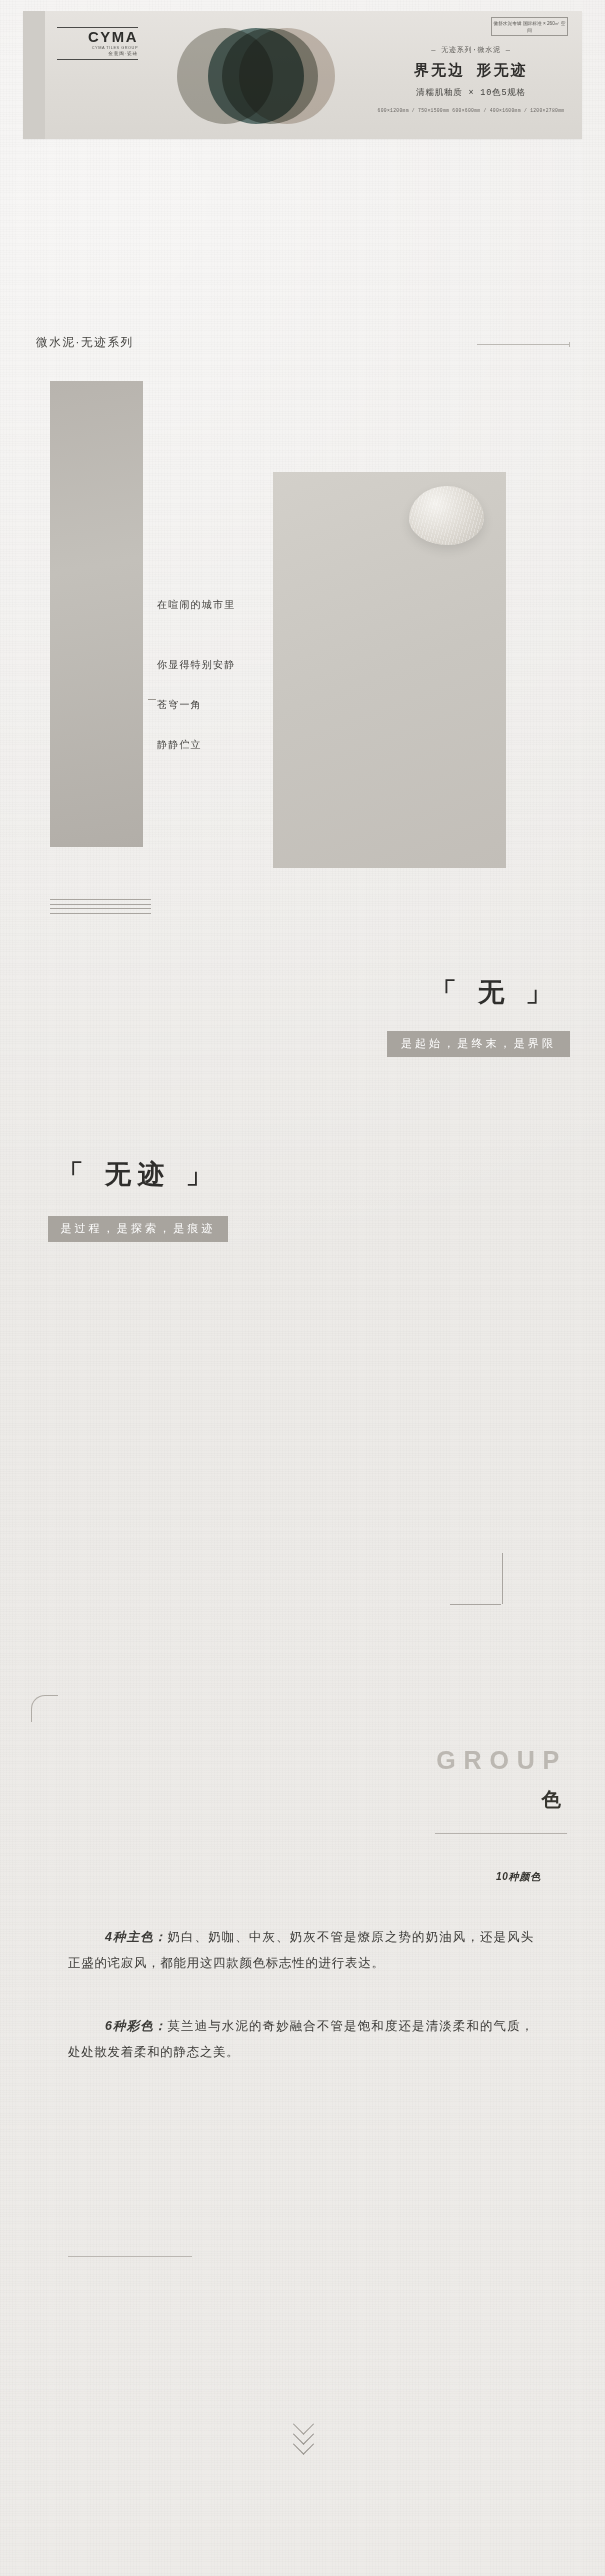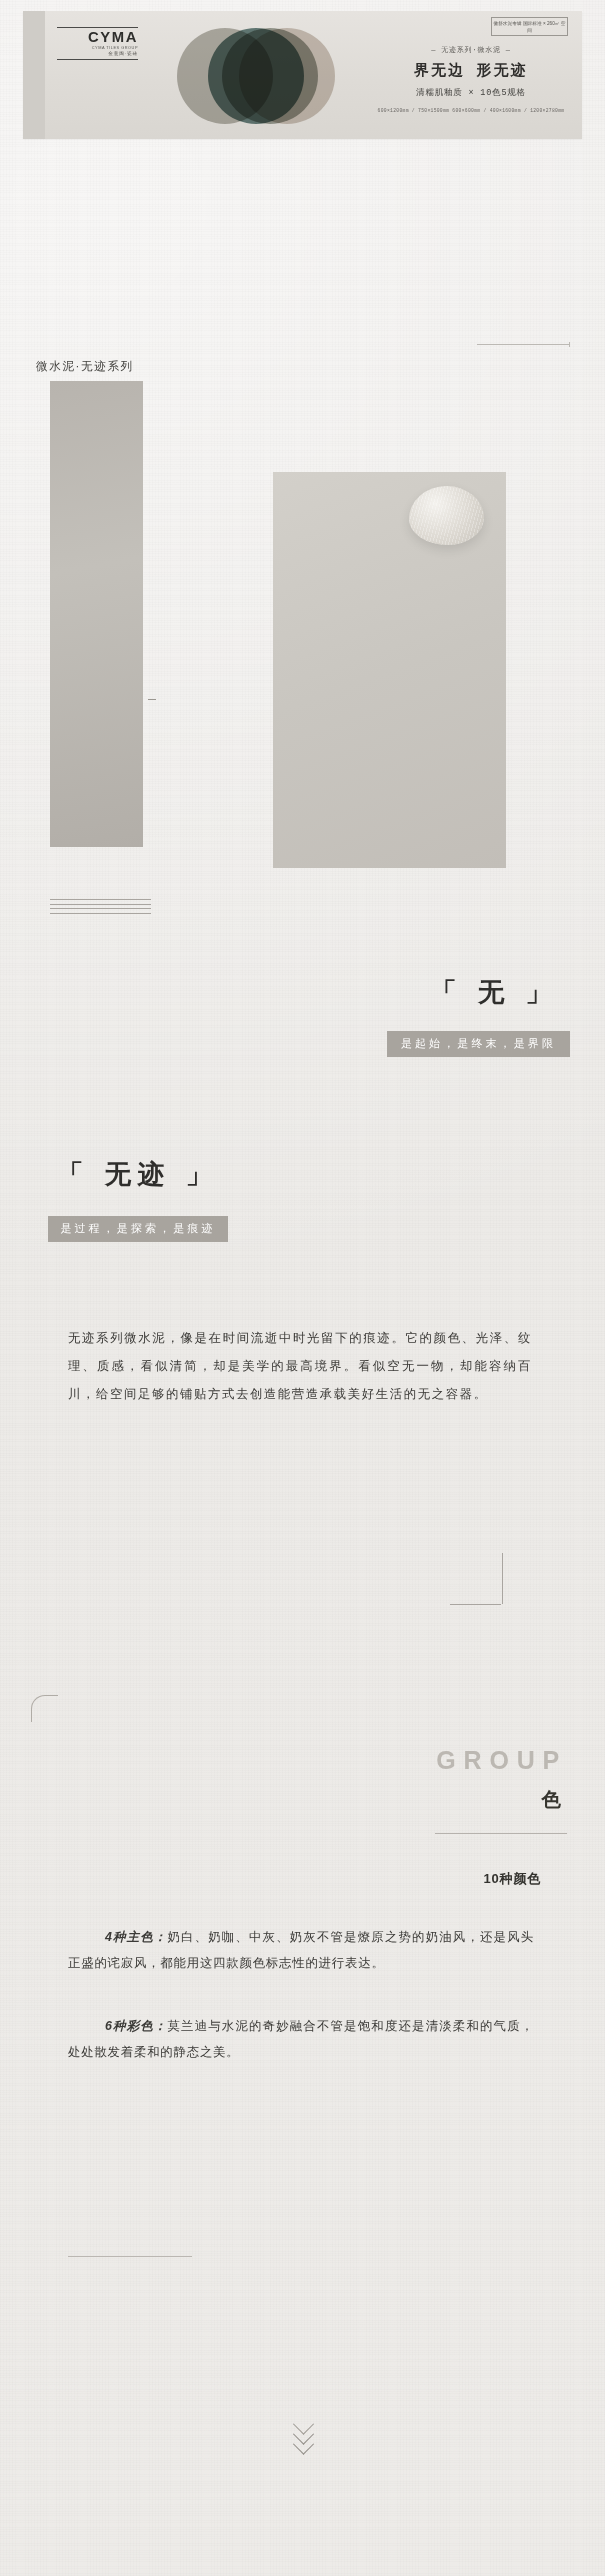--- a/index.html
+++ b/index.html
@@ -146,21 +146,20 @@
   }
 
   
   .section-title {
     position: absolute;
     left: 36px;
     top: 335px;
     font-size: 11.6px;
     letter-spacing: 1.6px;
     color: #43423f;
-    margin-top: 24px;
   }
   .title-rule {
     position: absolute;
     right: 36px;
     top: 344px;
     width: 93px;
     height: 0.8px;
     background: #bcb9b4;
   }
   .title-rule:after {
@@ -315,22 +314,23 @@
     position: absolute;
     right: 39px; top: 1833px;
     width: 132px; height: 0.8px;
     background: #b6b2ad;
   }
 
   
   .cnum {
     position: absolute;
     right: 65px; top: 1870px;
-    font-size: 13px;
-    font-weight: bold;
+    font-size: 10px;
+    font-weight: bold;
+    font-style: italic;
     letter-spacing: 0.8px;
     color: #34332f;
   }
   .cblock {
     position: absolute;
     left: 68px;
     width: 466px;
     font-size: 12.4px;
     line-height: 26.4px;
     letter-spacing: 0.8px;
@@ -406,30 +406,35 @@
   </div>
 
   <div class="section-title">微水泥·无迹系列</div>
   <div class="title-rule"></div>
 
   <div class="img-tall"></div>
   <div class="img-wide">
     <div class="stone"></div>
   </div>
 
+  <div class="poem">
+    <div class="line l1">在喧闹的城市里</div>
+    <div class="line l2">你显得特别安静</div>
+    <div class="line l3">苍穹一角</div>
+    <div class="line l4">静静伫立</div>
+  </div>
   <div class="poem-tick"></div>
   <div class="hatch"></div>
 
   <div class="wu-title">「 无 」</div>
   <div class="wu-strip">是起始，是终末，是界限</div>
 
   <div class="wuji-title">「 无迹 」</div>
   <div class="wuji-strip">是过程，是探索，是痕迹</div>
 
-  <div class="para">无迹系列微水泥，像是在时间流逝中时光留下的痕迹。它的颜色、光泽、纹理、质感，看似清简，却是美学的最高境界。看似空无一物，却能容纳百川，给空间足够的铺贴方式去创造能营造承载美好生活的无之容器。</div>
   <div class="corner-rule-v"></div>
   <div class="corner-rule-h"></div>
   <div class="arc"></div>
 
   <div class="colour-word">GROUP</div>
   <div class="colour-cn">色</div>
   <div class="colour-rule"></div>
 
   <div class="cnum">10种颜色</div>
 

